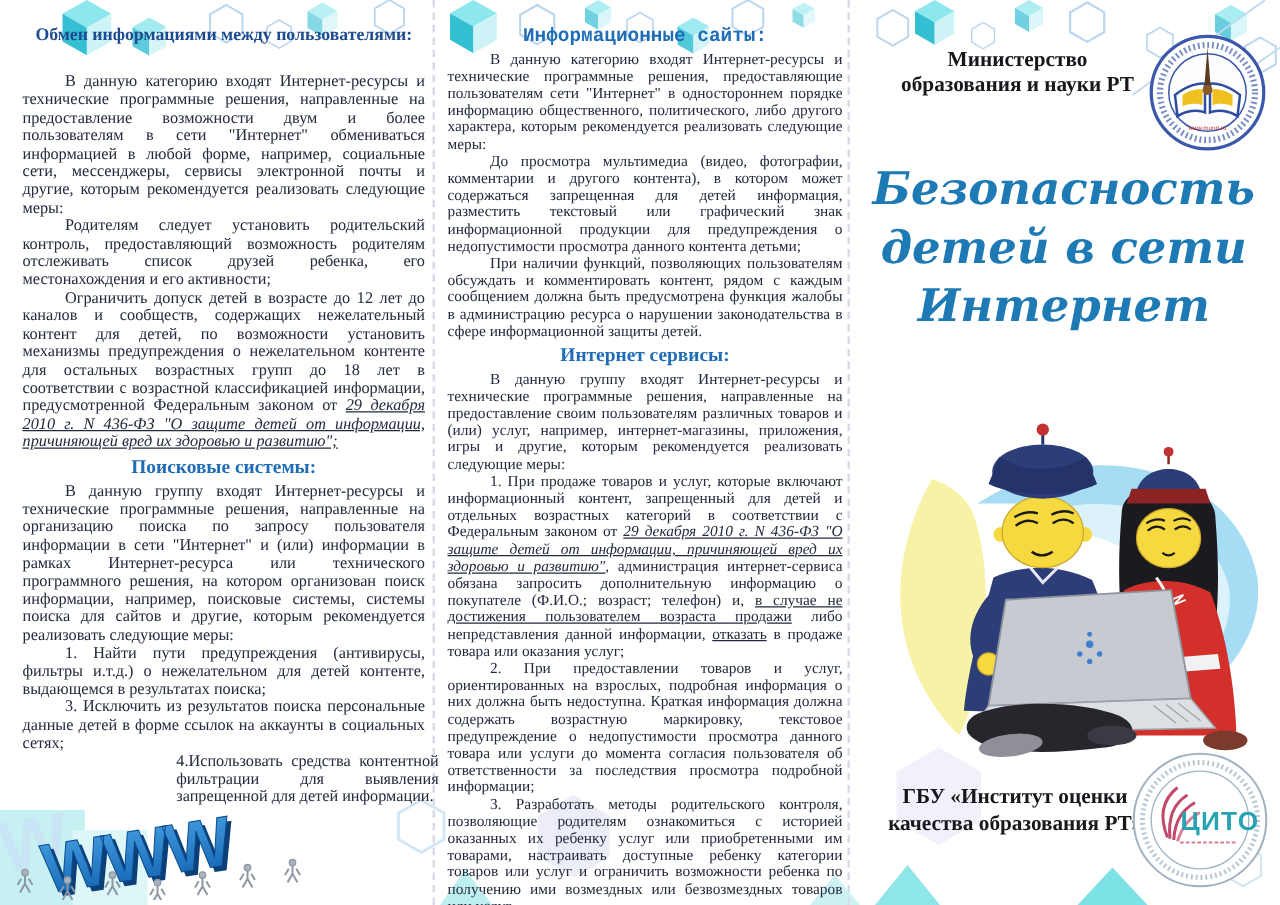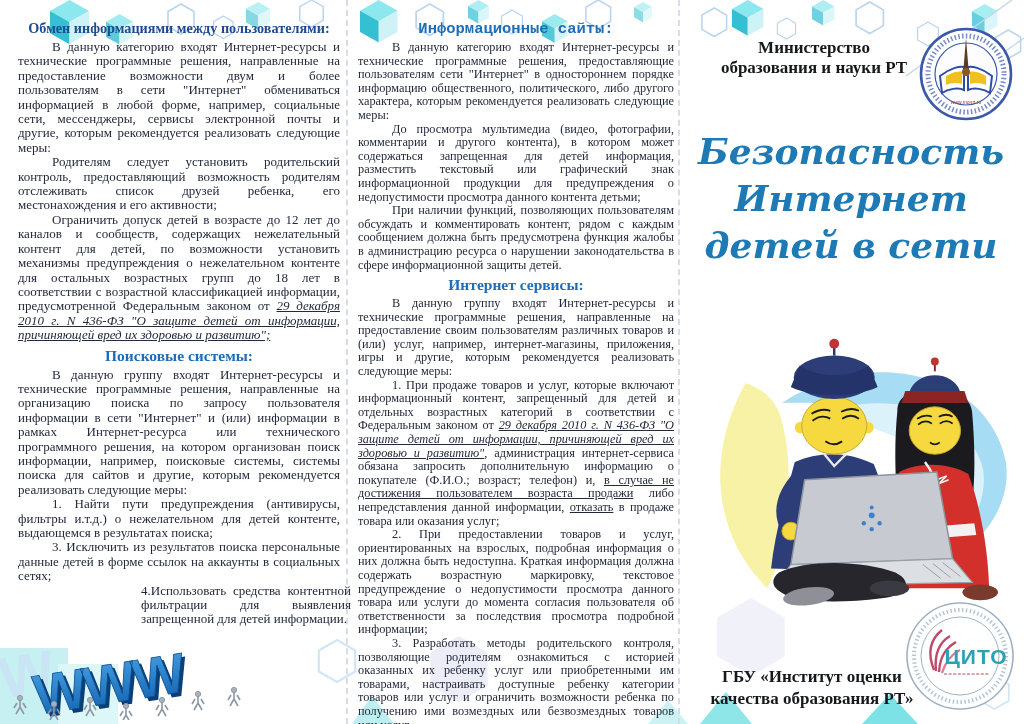--- a/index.html
+++ b/index.html
@@ -11,41 +11,41 @@
 
   .panel{position:absolute;top:0;height:724px;z-index:2;}
   .panel-1{left:18px;width:322px;padding-top:20px;}
   .panel-2{left:358px;width:316px;padding-top:20px;}
   .panel-3{left:688px;width:326px;}
 
   .panel p{margin:0;text-align:justify;text-indent:34px;}
   .panel-1 p{font-size:13px;line-height:14.4px;}
   .panel-2 p{font-size:12.3px;line-height:13.6px;}
 
-  .head-navy{margin:0 0 3px 0;font-size:14.2px;font-weight:bold;color:#1d4b8f;text-align:center;}
+  .head-navy{margin:0 0 21px 0;font-size:14.2px;font-weight:bold;color:#1d4b8f;text-align:center;}
   .head-blue{margin:4px 0 3px 0;font-size:15.5px;font-weight:bold;color:#1e6db6;text-align:center;}
   .law{font-style:italic;text-decoration:underline;}
   .ul{text-decoration:underline;}
 
   .wrap4{margin-left:100px !important;width:210px;text-align:center;text-indent:0 !important;
          position:relative;z-index:3;padding-left:23px;}
 
   .www-svg{position:absolute;left:0;top:598px;width:340px;height:122px;z-index:2;}
 
   .ministry{position:absolute;left:10px;top:38px;width:232px;text-align:center;
             font-weight:bold;font-size:17px;line-height:20px;color:#17181c;}
   .ministry-logo{position:absolute;left:230px;top:24px;}
   .cover-title{position:absolute;left:0;top:128px;width:326px;text-align:center;
                font-family:"DejaVu Serif",serif;font-style:italic;font-weight:600;
                font-size:36px;line-height:47px;color:#1d7ab5;}
   .cover-subtitle{position:absolute;left:0;top:282px;width:326px;text-align:center;
                   font-family:"DejaVu Serif",serif;font-style:italic;font-size:23px;color:#93218f;}
   .illustration{position:absolute;left:0;top:322px;}
   .org{position:absolute;left:4px;top:626px;width:240px;text-align:center;
-       font-weight:bold;font-size:17px;line-height:22px;color:#17181c;margin-top:40px;}
+       font-weight:bold;font-size:17px;line-height:22px;color:#17181c;}
   .cito-logo{position:absolute;left:216px;top:600px;}
 </style>
 </head>
 <body>
 
 <div class="page">
 
   <svg class="bg-svg" width="1024" height="724" viewBox="0 0 1024 724">
     <defs>
       <g id="cube">
@@ -176,22 +176,22 @@
       </g>
       <g>
         <polygon points="48,14 50.6,46 45.4,46" fill="#5a3d20"></polygon>
         <circle cx="48" cy="48" r="4" fill="#8a5a28"></circle>
       </g>
       <text x="48" y="80" text-anchor="middle" font-size="5" fill="#c03030" font-family="Liberation Sans, sans-serif">www.monrt.ru</text>
     </svg>
 
     <div class="cover-title">
       <div>Безопасность</div>
+      <div>детей в сети</div>
       <div>Интернет</div>
-      <div>детей в сети</div>
     </div>
 
     <svg class="illustration" width="326" height="292" viewBox="0 0 330 296">
 
       <path d="M95,82 C190,20 306,56 322,142 C328,186 298,228 252,248
                C290,202 294,150 244,116 C190,78 130,82 95,82 Z" fill="#a6dcf4"></path>
       <path d="M128,96 C206,62 288,96 299,150 C304,190 280,216 250,230
                C272,186 262,140 214,118 C180,102 150,100 128,96 Z" fill="#dcf2fb"></path>
       <path d="M58,62 C20,130 22,212 80,270 C104,226 108,140 93,94 C86,74 70,66 58,62 Z" fill="#f8f2a6"></path>
 

